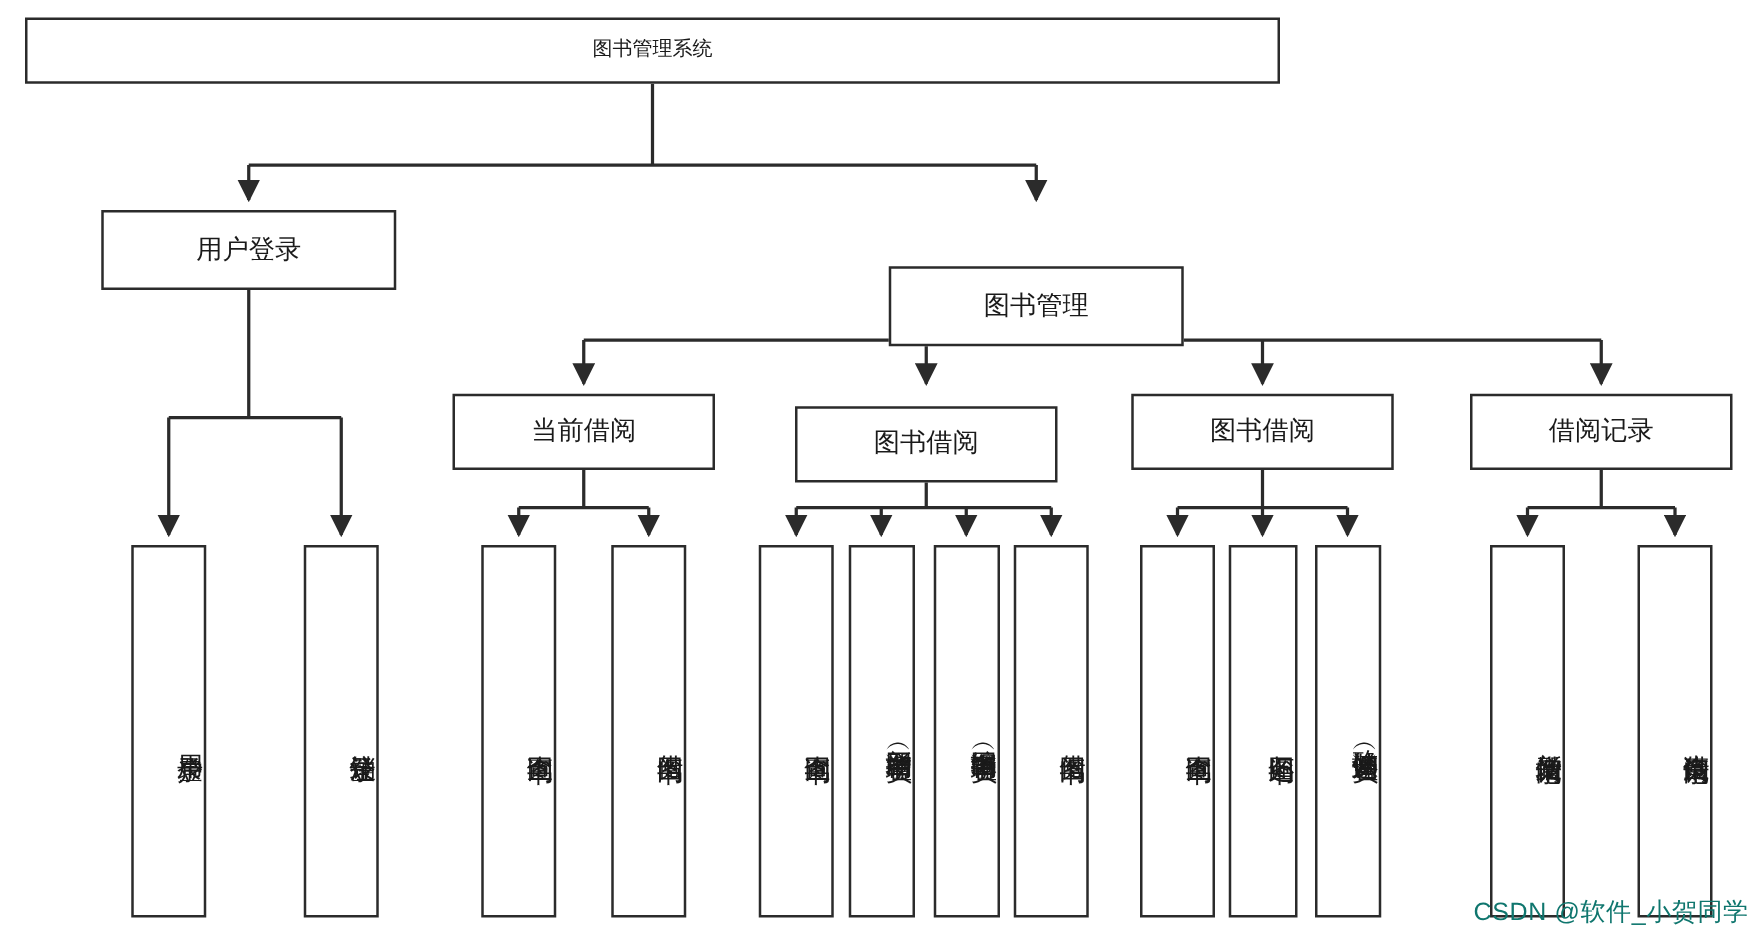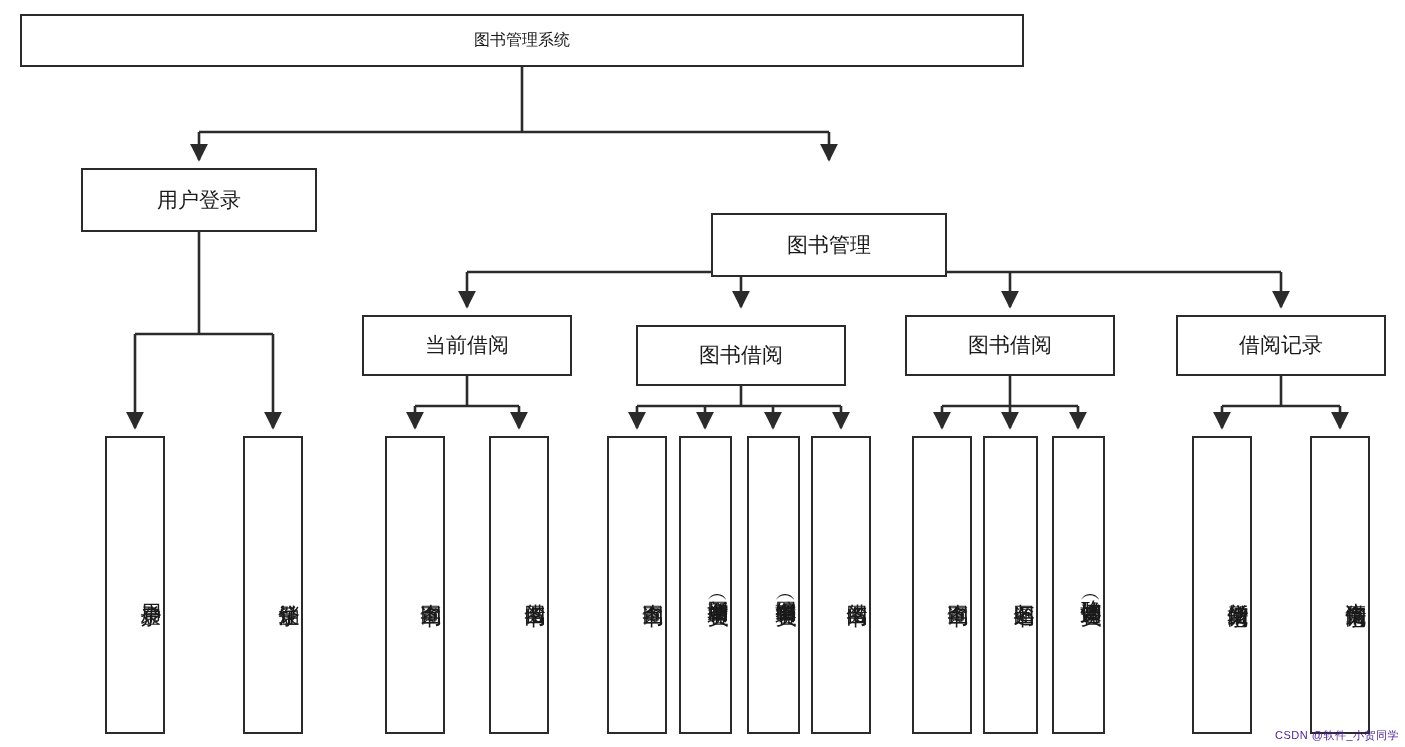--- a/index.html
+++ b/index.html
@@ -52,22 +52,22 @@
   .node.vert.tall {
     padding-top: 4px;
   }
   #root-node {
     font-size: 16px;
   }
   #watermark {
     position: absolute;
     right: 6px;
     bottom: 4px;
-    font-size: 11px;
-    color: #4c1d95;
+    font-size: 20px;
+    color: #0f766e;
     letter-spacing: 0.5px;
     white-space: nowrap;
   }
 </style>
 </head>
 <body>
 
 <div id="canvas">
 
   <svg class="wires" viewBox="0 0 1405 747" xmlns="http://www.w3.org/2000/svg">

